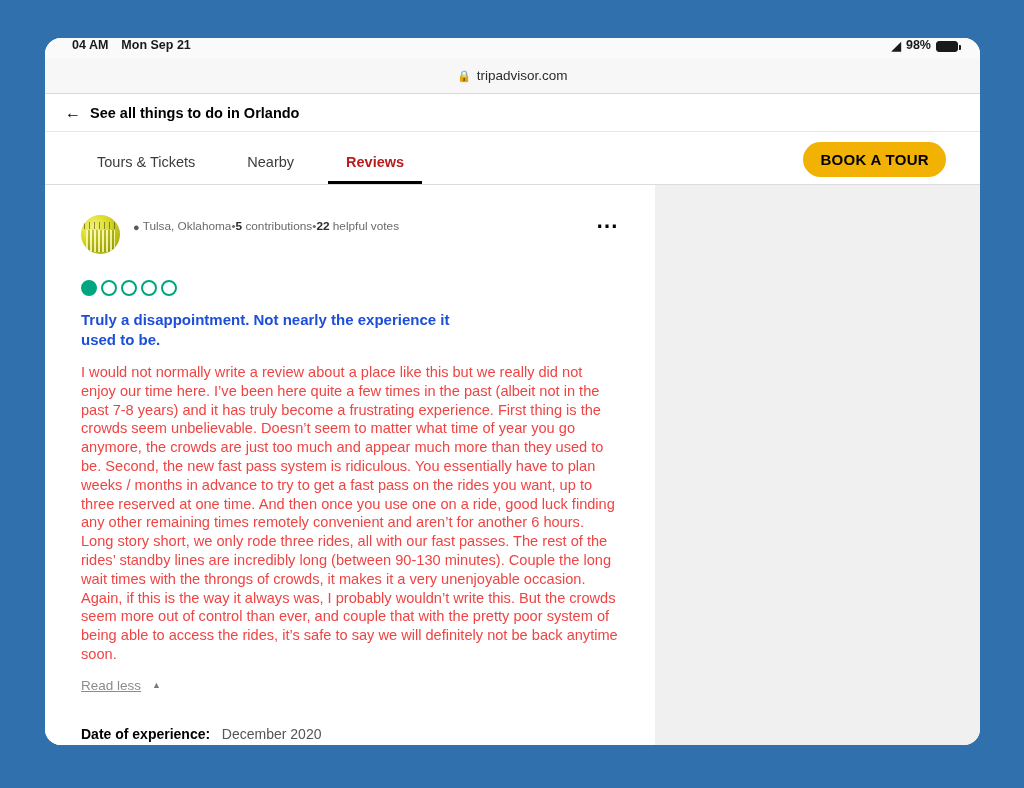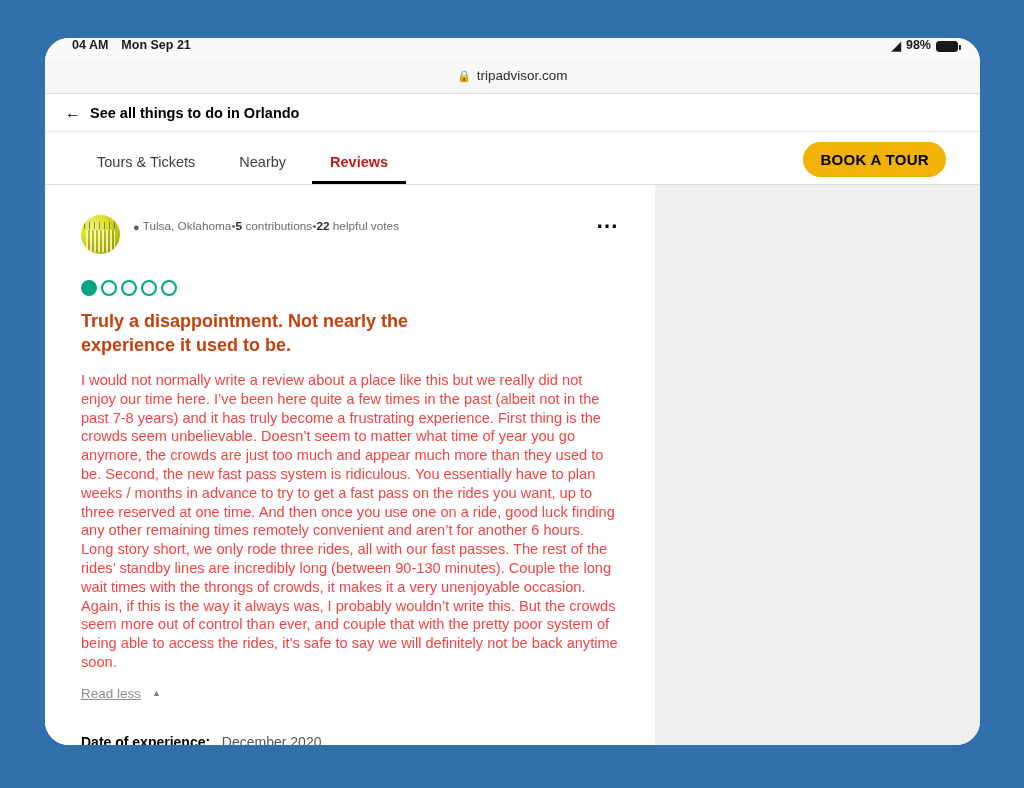--- a/index.html
+++ b/index.html
@@ -17,21 +17,21 @@
   }
 
   
   #tablet-screen {
     position: absolute;
     left: 45px;
     top: 38px;
     width: 935px;
     height: 707px;
     background: #ffffff;
-    border-radius: 24px;
+    border-radius: 16px;
     overflow: hidden;
   }
 
   
   #status-bar {
     position: absolute;
     left: 0;
     top: 0;
     width: 100%;
     height: 20px;
@@ -130,21 +130,21 @@
     left: 0;
     top: 94px;
     width: 100%;
     height: 53px;
     background: #fff;
     border-bottom: 1px solid #dcdcdc;
     display: flex;
     align-items: flex-end;
     padding: 0 34px 0 34px;
   }
-  #tab-list { display: flex; gap: 8px; }
+  #tab-list { display: flex; gap: 16px; }
   .tab {
     padding: 0 18px 12px 18px;
     font-size: 14.5px;
     color: #3c3c3c;
     cursor: pointer;
     border-bottom: 3px solid transparent;
     line-height: 1;
   }
   .tab.active {
     font-weight: bold;
@@ -256,23 +256,23 @@
     height: 16px;
     border-radius: 50%;
     border: 2.4px solid #00a680;
     background: transparent;
   }
   .bubble.filled { background: #00a680; }
 
   
   #review-title {
     margin-top: 14px;
-    font-size: 18px;
-    font-weight: bold;
-    color: #c2410c;
+    font-size: 15px;
+    font-weight: bold;
+    color: #1d4ed8;
     line-height: 1.33;
     max-width: 400px;
   }
   #review-text {
     margin-top: 13px;
     font-size: 14.6px;
     line-height: 1.29;
     color: #ef4444;
     max-width: 548px;
   }

